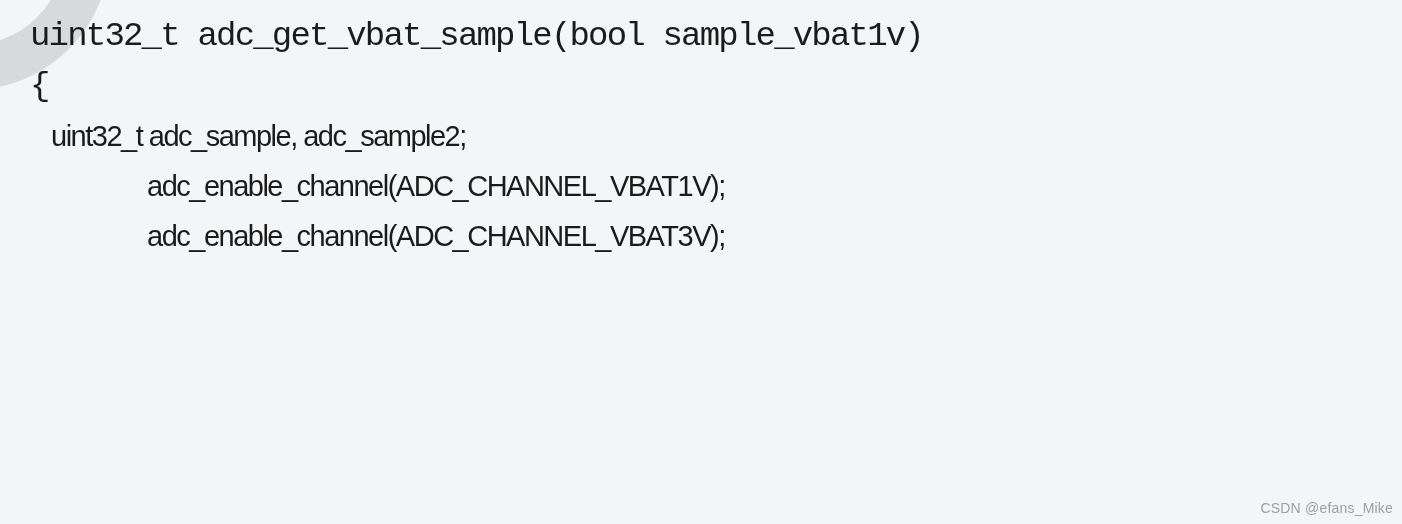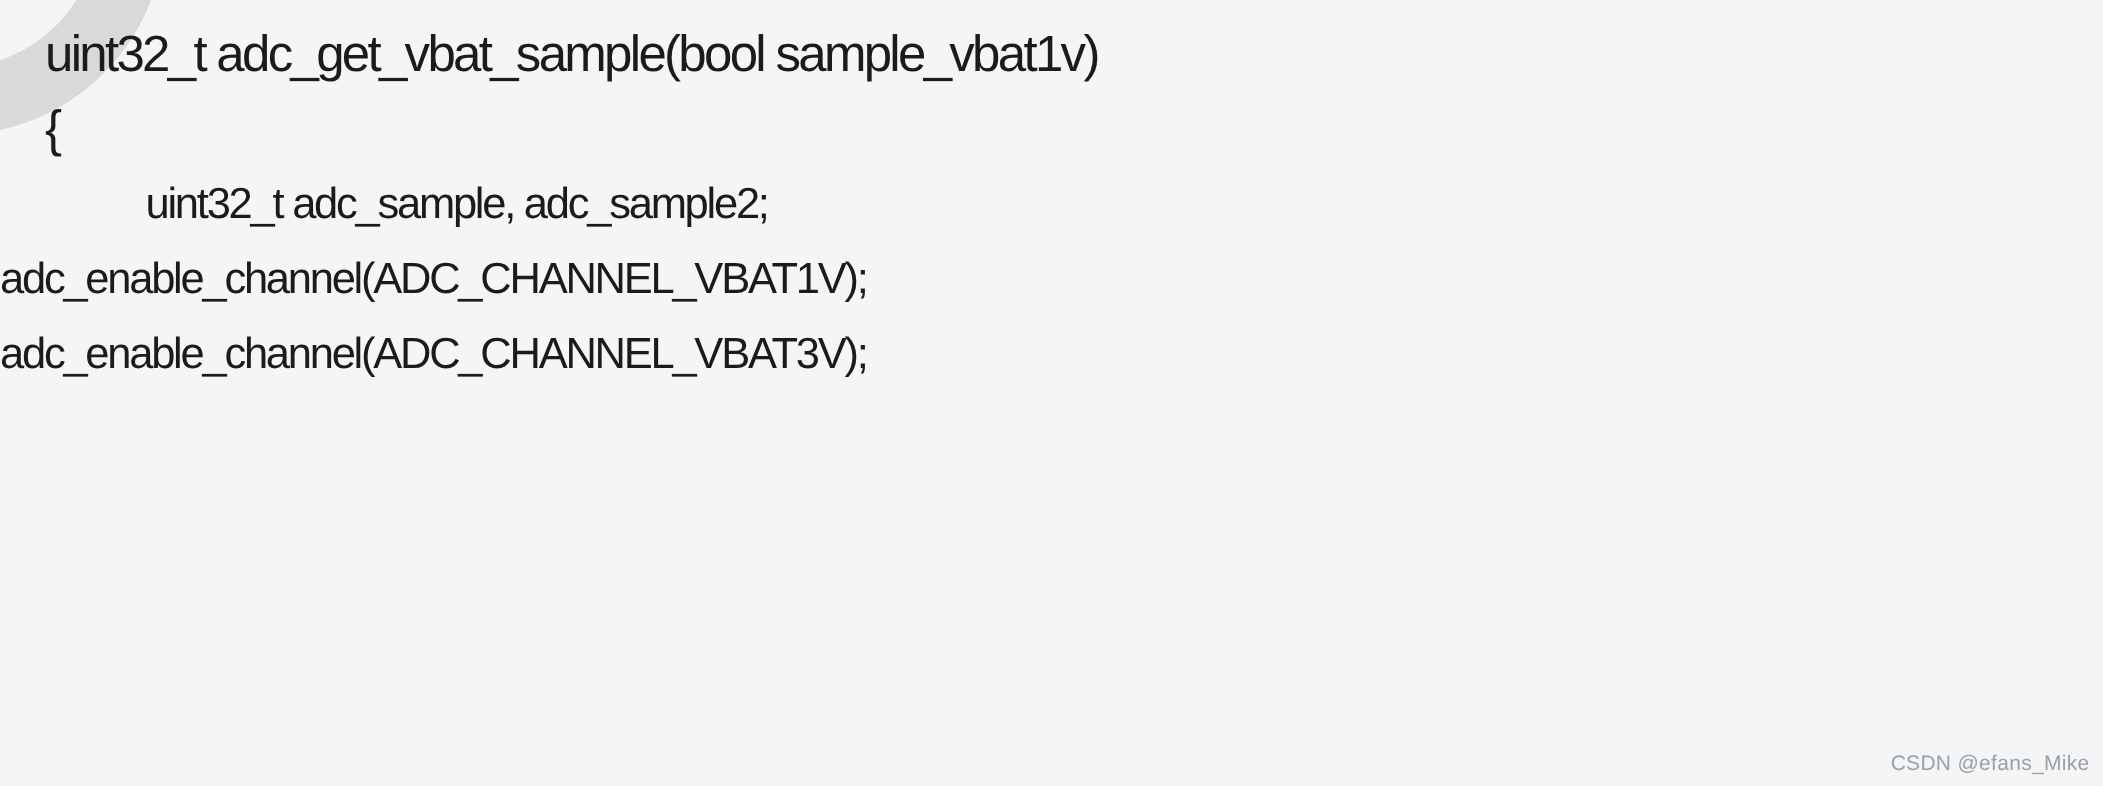--- a/index.html
+++ b/index.html
@@ -37,28 +37,29 @@
     z-index: 1;
   }
   .line {
     height: 50px;
     line-height: 50px;
     white-space: pre;
   }
   .head {
     font-size: 34px;
     letter-spacing: -1.8px;
+    font-family: Liberation Mono, monospace;
   }
   .body {
     font-size: 29px;
     letter-spacing: -1.5px;
   }
   .ind0 { padding-left: 30px; }
-  .ind1 { padding-left: 97px; }
-  .ind2 { }
+  .ind1 { padding-left: 51px; }
+  .ind2 { padding-left: 147px; }
   .credit {
     position: absolute;
     right: 9px;
     bottom: 8px;
     font-size: 14px;
     letter-spacing: 0.2px;
     color: var(--credit, #9ba0a5);
     z-index: 2;
   }
 </style>

